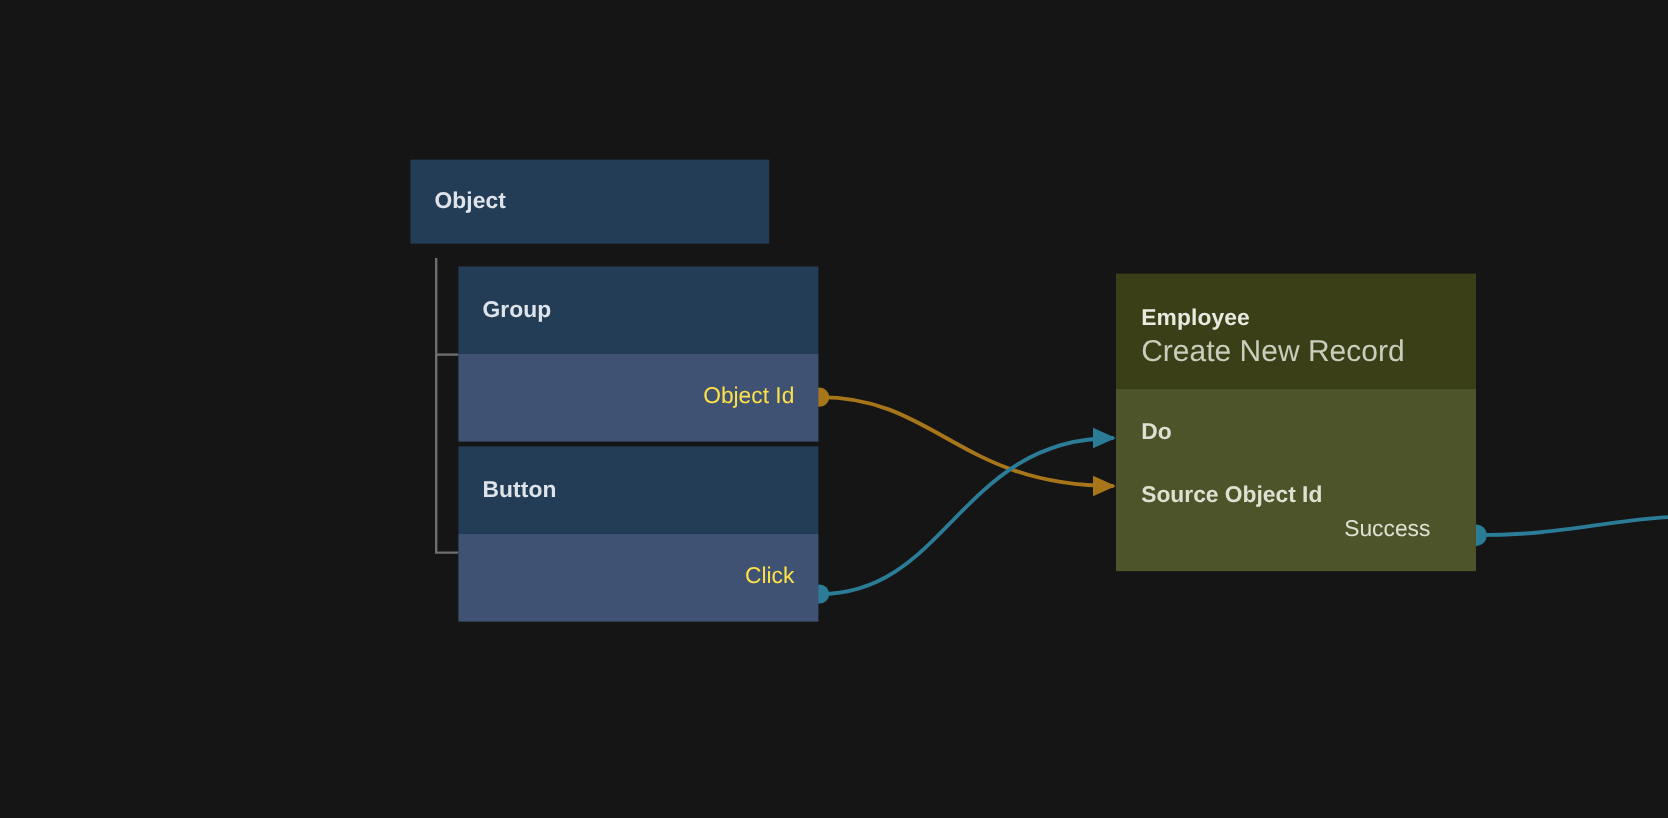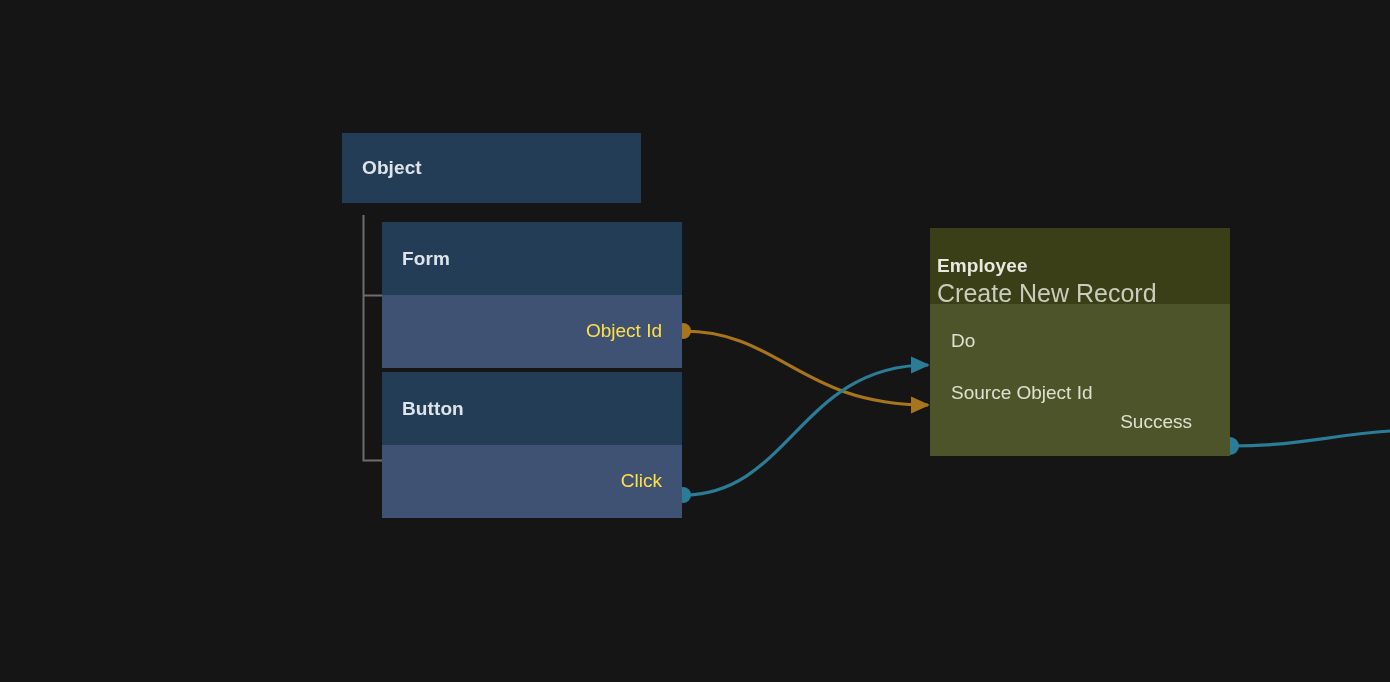--- a/index.html
+++ b/index.html
@@ -112,23 +112,23 @@
   }
 
   
   .employee-node {
     left: 930px;
     top: 228px;
     width: 300px;
     height: 255px;
   }
   .employee-node .node-header {
-    height: 76px;
+    height: 96px;
     background: #3a3f18;
-    padding: 26px 0 0 7px;
+    padding: 26px 0 0 21px;
     box-sizing: border-box;
   }
   .employee-node .node-body {
     height: 152px;
     background: #4d5429;
     position: relative;
   }
   .emp-title {
     display: block;
     color: #e8eadf;
@@ -143,20 +143,21 @@
     font-size: 25px;
     font-weight: 400;
     line-height: 30px;
   }
   .green-in-row {
     position: absolute;
     left: 21px;
     display: flex;
     align-items: center;
     height: 24px;
+    font-weight: bold;
   }
   .green-in-row .port-label,
   .green-out-row .port-label {
     color: #dde1d1;
     font-size: 19px;
   }
   .green-out-row {
     position: absolute;
     right: 38px;
     display: flex;
@@ -196,21 +197,21 @@
   </svg>
 
   <div class="node group-node">
     <div class="node-header">
       <span class="group-title">Object</span>
     </div>
   </div>
 
   <div class="node blue-node form-node">
     <div class="node-header">
-      <span class="blue-title">Form</span>
+      <span class="blue-title">Group</span>
     </div>
     <div class="node-body">
       <div class="port-row-out" style="top:23px;">
         <span class="port-label">Object Id</span>
       </div>
     </div>
   </div>
 
   <div class="node blue-node button-node">
     <div class="node-header">

